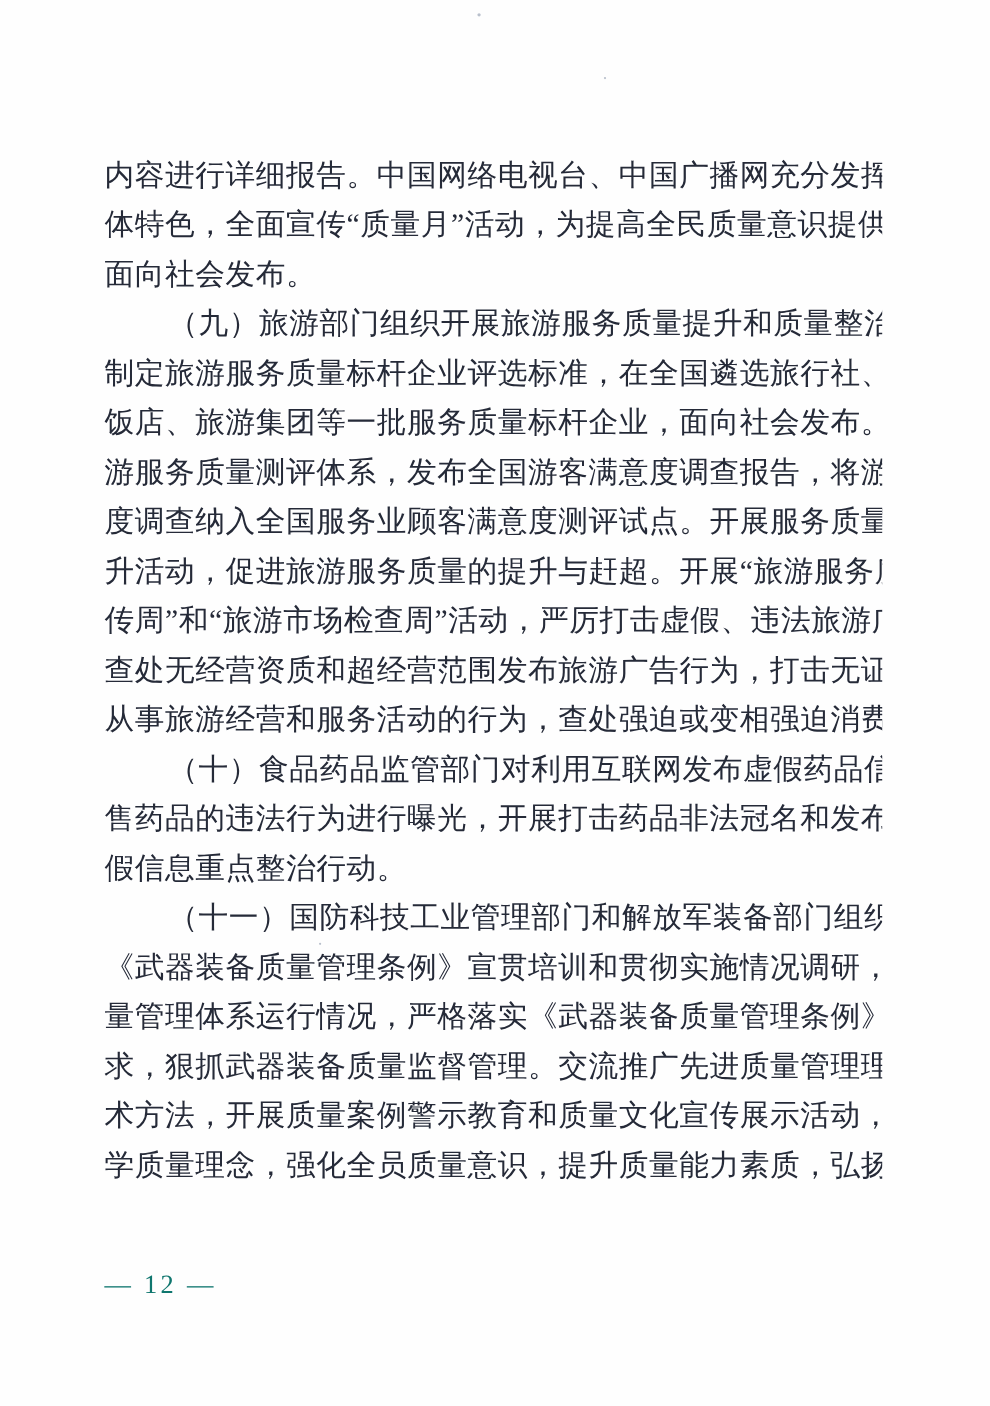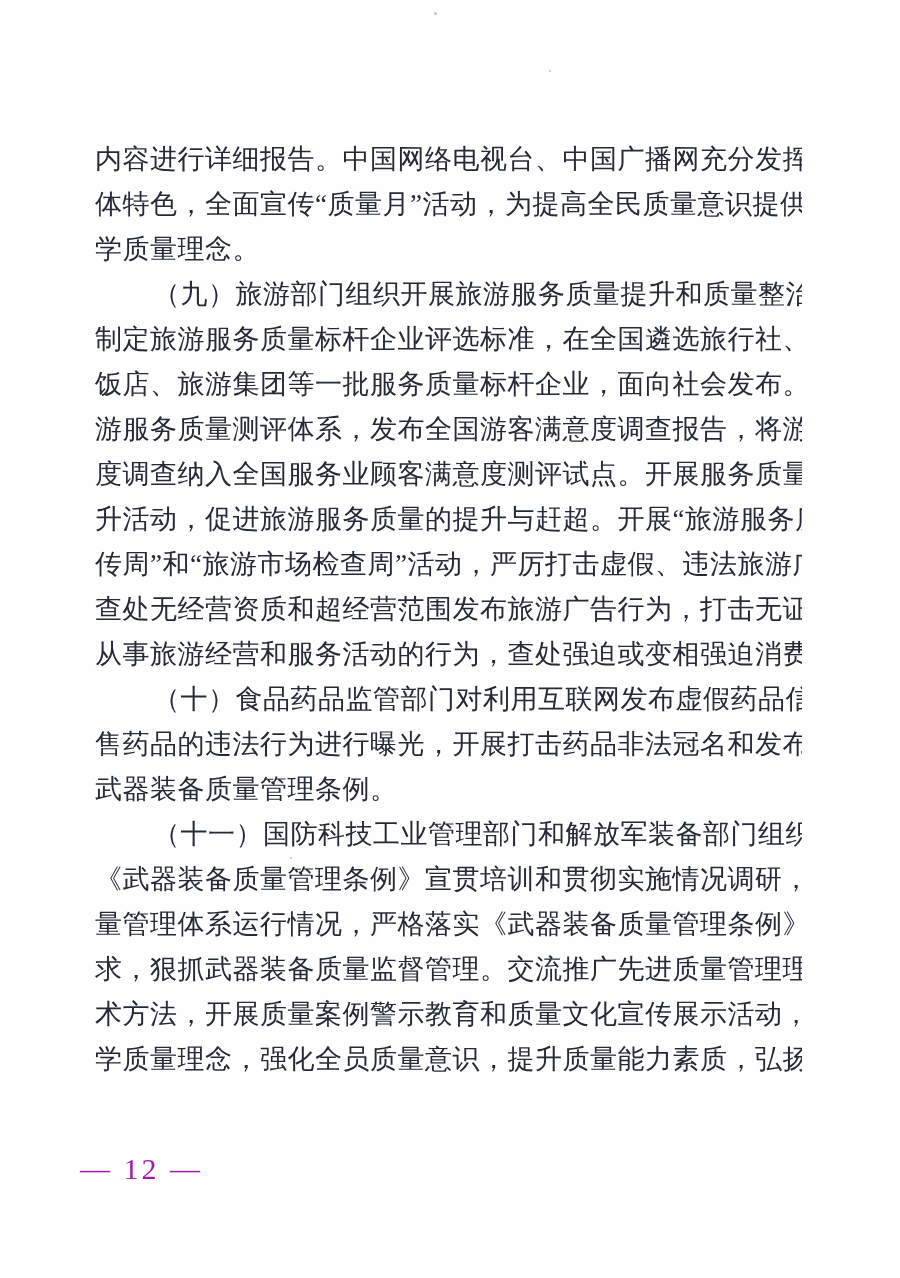--- a/index.html
+++ b/index.html
@@ -38,26 +38,26 @@
   }
   .line.para-end {
     text-align: left;
     text-align-last: left;
   }
   .line.first-indent {
     padding-left: 58px;
   }
   .footer {
     position: absolute;
-    left: 80px;
+    left: 95px;
     top: 1146px;
     height: 45px;
     line-height: 45px;
-    font-size: 30px;
-    color: #a21caf;
+    font-size: 24px;
+    color: #0f766e;
     letter-spacing: 3px;
   }
   .speckle {
     position: absolute;
     background: #b9c0cc;
     border-radius: 50%;
   }
   .sp1 { left: 434px; top: 12px;  width: 3px; height: 3px; }
   .sp2 { left: 549px; top: 70px;  width: 2px; height: 2px; }
   .sp3 { left: 290px; top: 857px; width: 2px; height: 2px; }
@@ -67,37 +67,37 @@
 
 <div class="page">
   <div class="speckle sp1"></div>
   <div class="speckle sp2"></div>
   <div class="speckle sp3"></div>
 
   <div class="doc-body" id="doc-body">
       <div class="para">
         <div class="line">内容进行详细报告。中国网络电视台、中国广播网充分发挥网络媒</div>
         <div class="line">体特色，全面宣传“质量月”活动，为提高全民质量意识提供有力</div>
-        <div class="line para-end">学质量理念。</div>
+        <div class="line para-end">面向社会发布。</div>
       </div>
       <div class="para">
         <div class="line first-indent">（九）旅游部门组织开展旅游服务质量提升和质量整治活动。</div>
         <div class="line">制定旅游服务质量标杆企业评选标准，在全国遴选旅行社、景区、</div>
         <div class="line">饭店、旅游集团等一批服务质量标杆企业，面向社会发布。完善旅</div>
         <div class="line">游服务质量测评体系，发布全国游客满意度调查报告，将游客满意</div>
         <div class="line">度调查纳入全国服务业顾客满意度测评试点。开展服务质量对比提</div>
         <div class="line">升活动，促进旅游服务质量的提升与赶超。开展“旅游服务质量宣</div>
         <div class="line">传周”和“旅游市场检查周”活动，严厉打击虚假、违法旅游广告，</div>
         <div class="line">查处无经营资质和超经营范围发布旅游广告行为，打击无证照非法</div>
         <div class="line para-end">从事旅游经营和服务活动的行为，查处强迫或变相强迫消费。</div>
       </div>
       <div class="para">
         <div class="line first-indent">（十）食品药品监管部门对利用互联网发布虚假药品信息、销</div>
         <div class="line">售药品的违法行为进行曝光，开展打击药品非法冠名和发布药品虚</div>
-        <div class="line para-end">武器装备质量管理条例。</div>
+        <div class="line para-end">假信息重点整治行动。</div>
       </div>
       <div class="para">
         <div class="line first-indent">（十一）国防科技工业管理部门和解放军装备部门组织开展</div>
         <div class="line">《武器装备质量管理条例》宣贯培训和贯彻实施情况调研，结合质</div>
         <div class="line">量管理体系运行情况，严格落实《武器装备质量管理条例》各项要</div>
         <div class="line">求，狠抓武器装备质量监督管理。交流推广先进质量管理理念和技</div>
         <div class="line">术方法，开展质量案例警示教育和质量文化宣传展示活动，树立科</div>
         <div class="line">学质量理念，强化全员质量意识，提升质量能力素质，弘扬严慎细</div>
       </div>
     </div>

